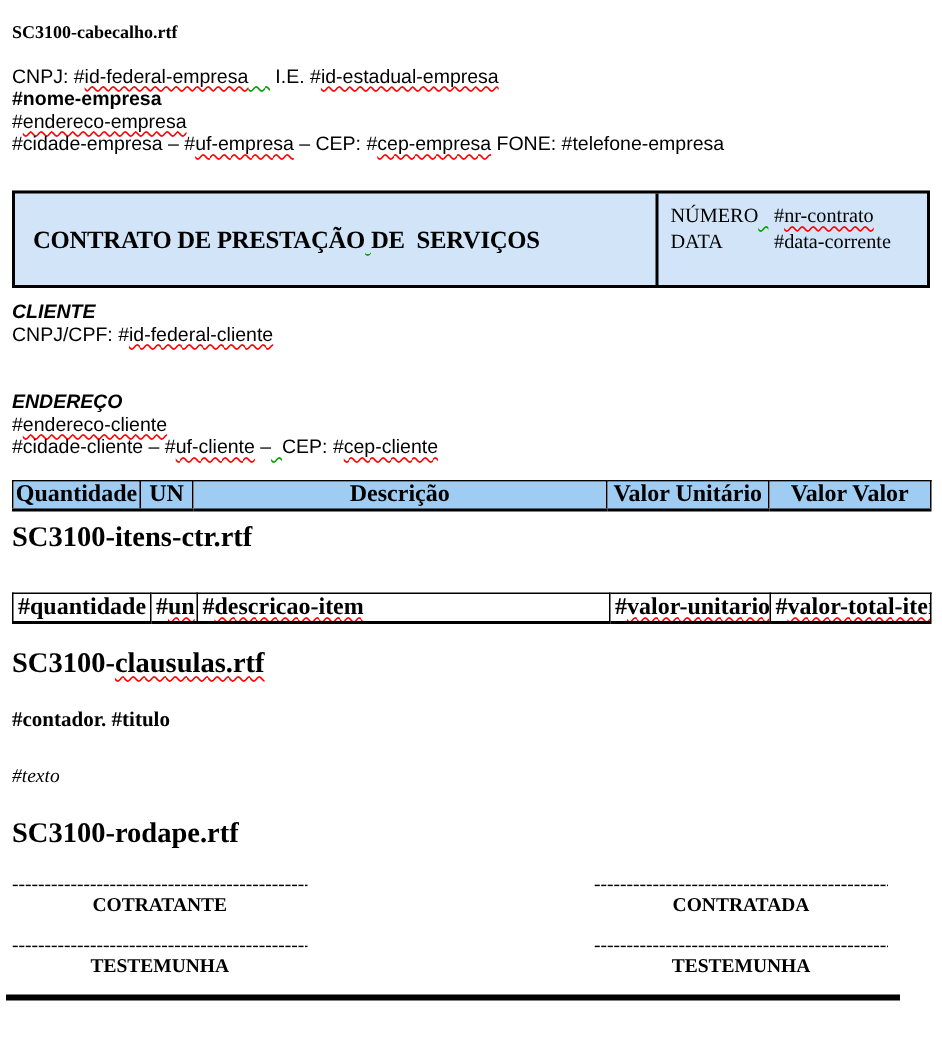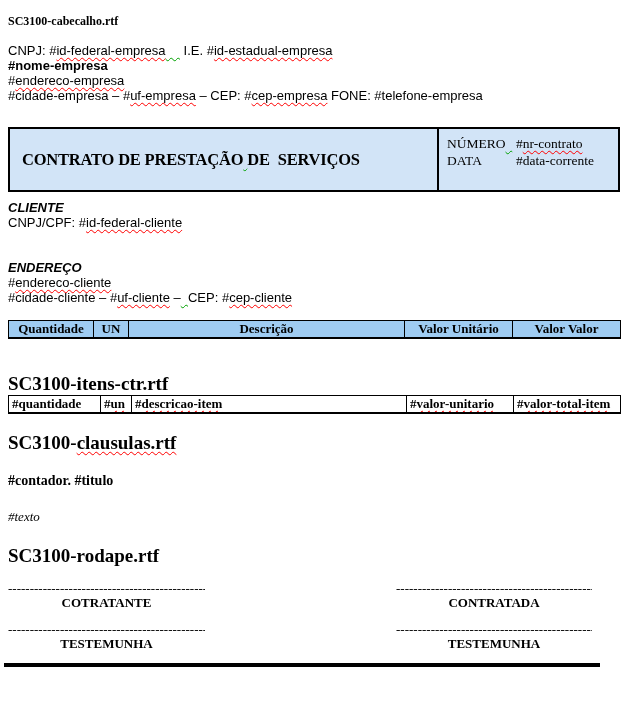--- a/index.html
+++ b/index.html
@@ -21,21 +21,21 @@
   .contract-box{position:absolute;left:8px;top:127px;width:612px;height:65px;box-sizing:border-box;
                 border:2px solid #000;background:#d2e4f7;display:flex;}
   .cb-left{flex:0 0 429px;box-sizing:border-box;border-right:2px solid #000;display:flex;align-items:center;
            padding-left:12px;font-family:"Liberation Serif",serif;font-weight:bold;font-size:16.5px;
            letter-spacing:-0.2px;white-space:pre;}
   .cb-right{flex:1;padding:6px 0 0 8px;font-family:"Liberation Serif",serif;font-size:13.5px;}
   .cb-row{display:flex;line-height:17px;white-space:pre;}
   .cb-label{flex:0 0 69px;}
 
   table.doc{border-collapse:collapse;table-layout:fixed;width:612px;
-            font-family:"Liberation Serif",serif;font-weight:bold;font-size:13px;}
+            font-family:"Liberation Serif",serif;font-weight:bold;font-size:16px;}
   table.doc td{border:1px solid #000;border-bottom-width:2px;height:16px;padding:0;overflow:hidden;white-space:pre;}
   table.hdr td{background:#9fccf2;text-align:center;}
   table.items td{text-align:left;padding-left:3px;}
 
   .sig-col{position:absolute;top:581px;font-family:"Liberation Serif",serif;font-size:13px;}
   .sig-dash{height:15px;line-height:15px;overflow:hidden;white-space:nowrap;}
   .sig-label{height:14px;line-height:14px;text-align:center;font-weight:bold;margin-bottom:12px;white-space:pre;}
   .thick-rule{position:absolute;left:4px;top:663px;width:596px;height:4px;background:#000;}
 </style>
 </head>
@@ -89,21 +89,21 @@
         <tr>
       <td>Quantidade</td>
       <td>UN</td>
       <td>Descrição</td>
       <td>Valor Unitário</td>
       <td>Valor Valor</td>
     </tr>
   </tbody>
     </table>
 
-  <div class="abs h-serif" style="left:8px;top:372px">SC3100-itens-ctr.rtf</div>
+  <div class="abs h-serif" style="left:8px;top:347px">SC3100-itens-ctr.rtf</div>
 
   <table class="doc items abs" style="left:8px;top:395px">
     <colgroup>
         <col style="width:92px">
         <col style="width:31px">
         <col style="width:275px">
         <col style="width:107px">
         <col style="width:107px">
       </colgroup>
     <tbody>

